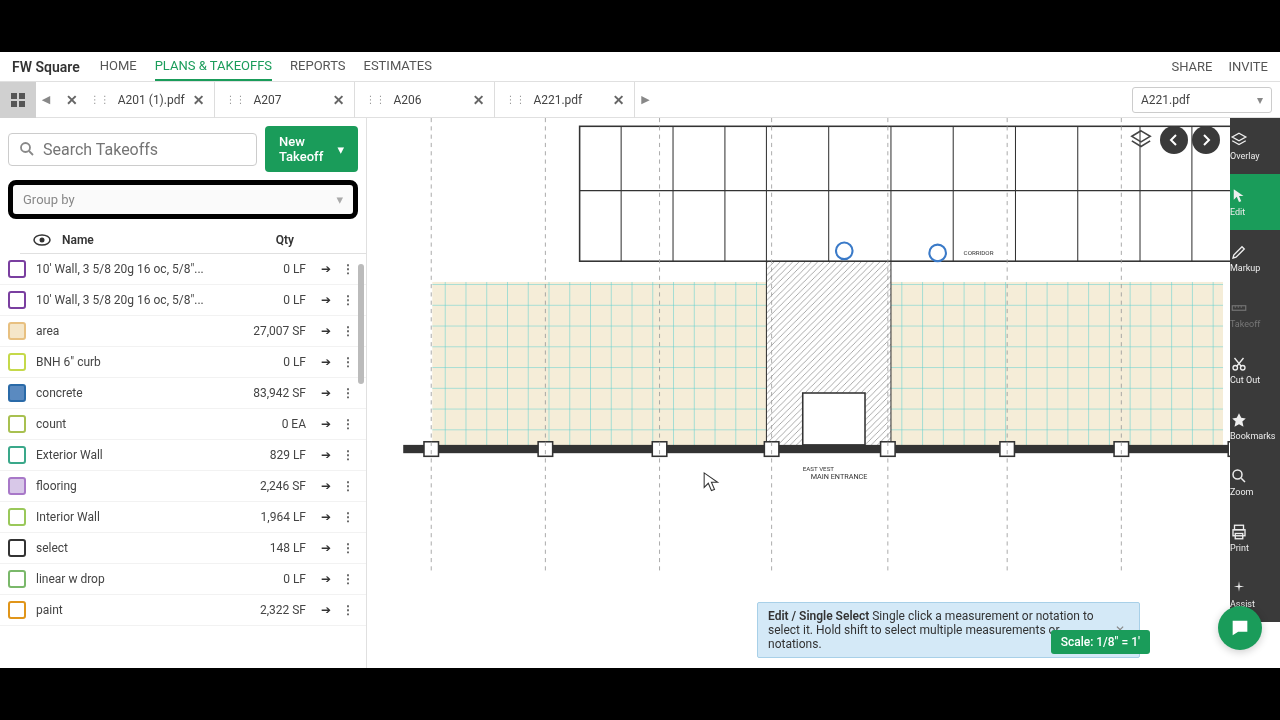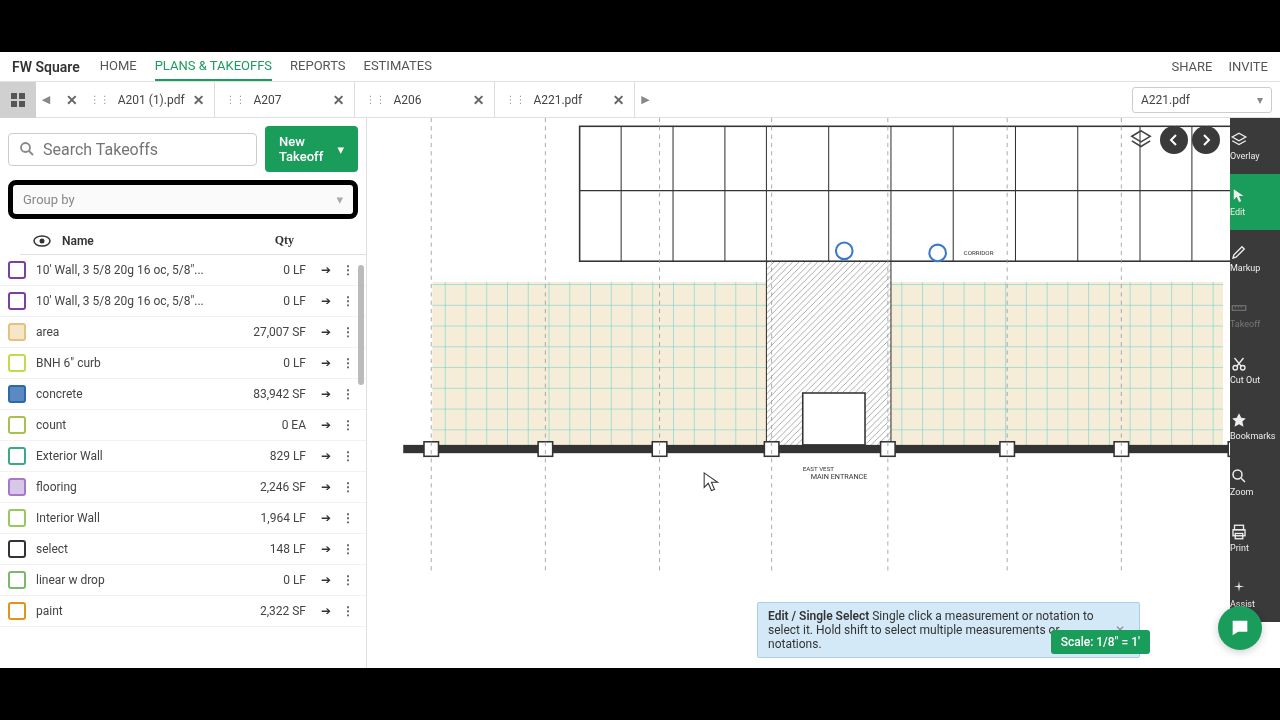--- a/index.html
+++ b/index.html
@@ -36,21 +36,21 @@
 .search-row { display: flex; align-items: center; padding: 8px; gap: 8px; }
 .search-box { flex: 1; display: flex; align-items: center; border: 1px solid #ccc; border-radius: 4px; padding: 6px 10px; gap: 8px; }
 .search-box input { border: none; outline: none; flex: 1; font-size: 16px; color: #666; }
 .new-takeoff-btn { background: #1a9c5a; color: #fff; padding: 8px 14px; border-radius: 4px; font-size: 13px; font-weight: 500; display: flex; align-items: center; gap: 6px; cursor: pointer; }
 .groupby-row { padding: 0 8px 8px 8px; }
 .groupby-select { width: 100%; border: 5px solid #000000; border-radius: 8px; padding: 7px 10px; font-size: 13px; color: #888; background: #fafafa; display: flex; justify-content: space-between; align-items: center; }
 
 .table-header { display: flex; align-items: center; padding: 6px 8px; border-bottom: 1px solid #e0e0e0; font-size: 12px; font-weight: 600; color: #333; margin-left: 20px; }
 .table-header .eye-col { width: 28px; display: flex; justify-content: center; }
 .table-header .name-col { flex: 1; padding-left: 6px; }
-.table-header .qty-col { width: 80px; text-align: right; padding-right: 8px; font-family: Liberation Serif, serif; }
+.table-header .qty-col { width: 80px; text-align: right; padding-right: 8px; }
 .table-header .act-col { width: 56px; }
 
 .takeoff-list { flex: 1; overflow-y: auto; position: relative; }
 .takeoff-row { display: flex; align-items: center; padding: 6px 8px; font-size: 12px; color: #444; border-bottom: 1px solid #f2f2f2; }
 .takeoff-row .icon-box { width: 18px; height: 18px; border: 2px solid; border-radius: 3px; margin-right: 10px; flex-shrink: 0; }
 .takeoff-row .name-text { flex: 1; white-space: nowrap; overflow: hidden; text-overflow: ellipsis; }
 .takeoff-row .qty-text { width: 80px; text-align: right; padding-right: 8px; }
 .takeoff-row .arrow-btn { width: 24px; text-align: center; color: #333; cursor: pointer; }
 .takeoff-row .dots-btn { width: 20px; text-align: center; color: #555; cursor: pointer; font-weight: bold; }
 

